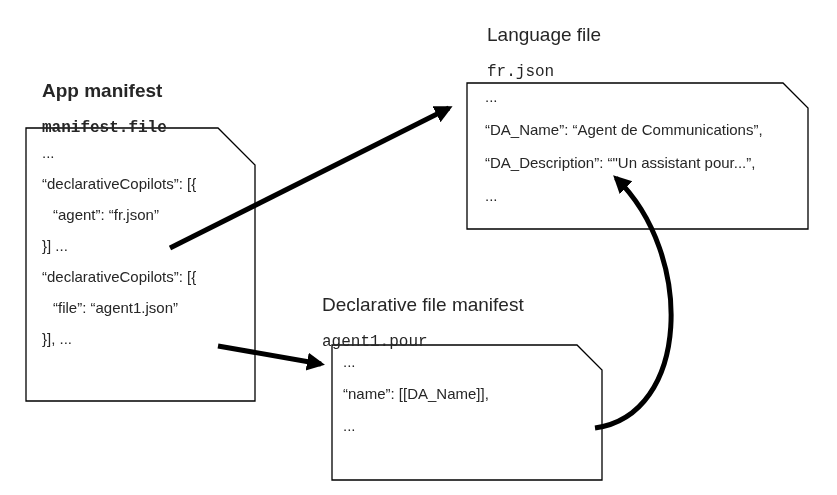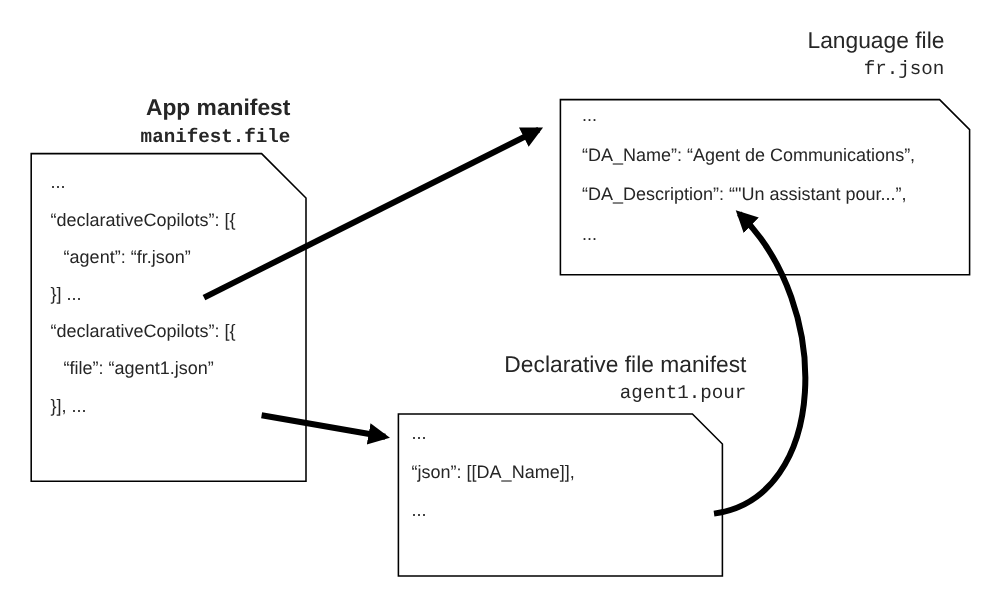--- a/index.html
+++ b/index.html
@@ -19,32 +19,32 @@
   .doc-shape {
     stroke-width: 1.3;
   }
   .arrow {
     fill: none;
     stroke-width: 5;
     stroke-linecap: butt;
   }
   .file-label {
     position: absolute;
-    text-align: right;
+    text-align: left;
     color: var(--ink, #262626);
   }
   .file-title {
     font-size: 19px;
     line-height: 23px;
   }
   .file-name {
     font-family: "Liberation Mono", monospace;
     font-size: 16px;
     line-height: 20px;
-    margin-top: 2px;
+    margin-top: 16px;
   }
   .doc-text {
     position: absolute;
     color: var(--ink, #262626);
     font-size: 15px;
   }
   .doc-line {
     white-space: pre;
   }
   .doc-line.indent {
@@ -102,17 +102,17 @@
     <div class="doc-line">...</div>
   </div>
 
   <div class="file-label" style="left:322px; top:293px; width:300px;">
     <div class="file-title">Declarative file manifest</div>
     <div class="file-name">agent1.pour</div>
   </div>
 
   <div class="doc-text lh32" style="left:343px; top:346px;">
     <div class="doc-line">...</div>
-    <div class="doc-line">“json”: [[DA_Name]],</div>
+    <div class="doc-line">“name”: [[DA_Name]],</div>
     <div class="doc-line">...</div>
   </div>
 
 </div>
 
 </body></html>

